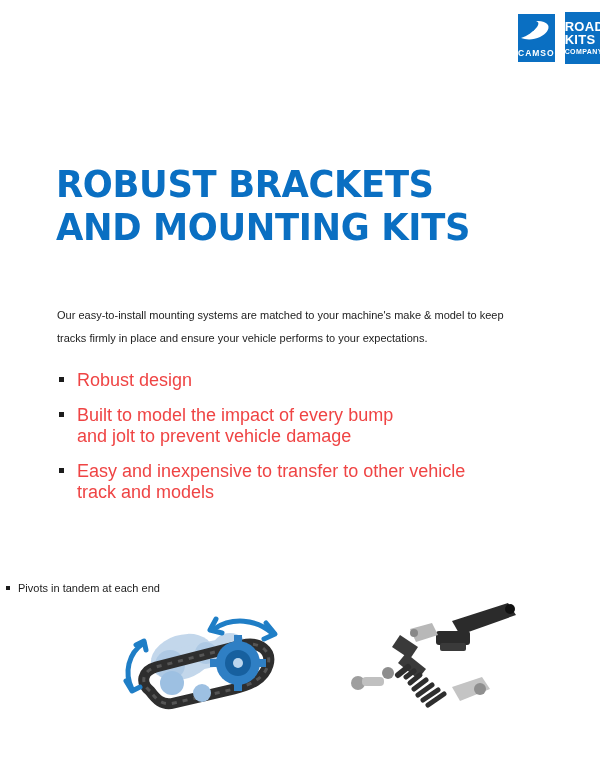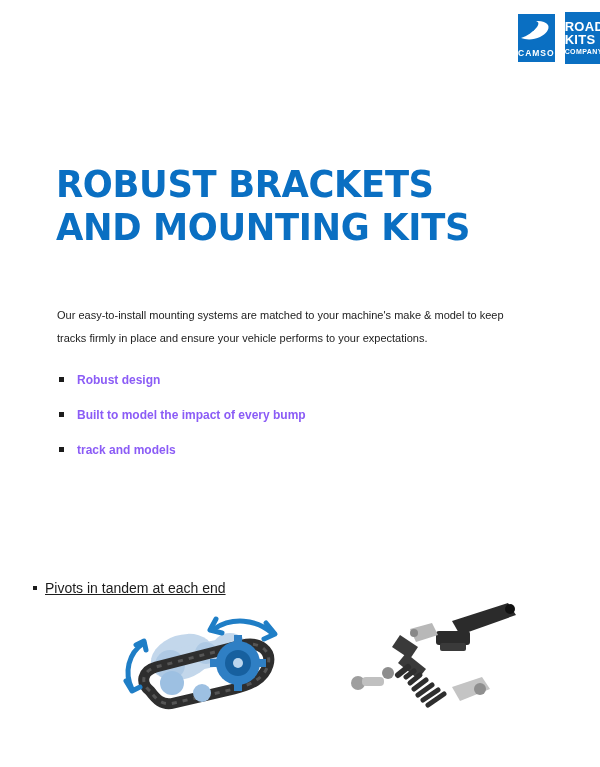--- a/index.html
+++ b/index.html
@@ -119,49 +119,48 @@
     left: 57px;
     width: 480px;
     margin: 0;
     padding: 0;
     list-style: none;
   }
   .bullets li {
     position: relative;
     padding-left: 20px;
     margin-bottom: 14px;
-    font-size: 12px;
-    font-weight: bold;
+    font-size: 18px;
+    font-weight: normal;
     line-height: 21px;
-    color: #8b5cf6;
+    color: #ef4444;
   }
   .bullets li::before {
     content: "";
     position: absolute;
     left: 2px;
     top: 7px;
     width: 5px;
     height: 5px;
     background: #1c1c1c;
   }
   .bullets li .b-line {
     display: block;
   }
 
   
   .footnote {
     position: absolute;
     top: 582px;
-    left: 33px;
+    left: 6px;
     width: 400px;
-    font-size: 14px;
+    font-size: 11px;
     line-height: 13px;
     color: #1c1c1c;
     padding-left: 12px;
-    text-decoration: underline;
   }
   .footnote::before {
     content: "";
     position: absolute;
     left: 0;
     top: 4px;
     width: 3.5px;
     height: 3.5px;
     background: #1c1c1c;
   }
@@ -215,22 +214,24 @@
 </h1>
 
 <p class="intro">Our easy-to-install mounting systems are matched to your machine's make &amp; model to keep tracks firmly in place and ensure your vehicle performs to your expectations.</p>
 
 <ul class="bullets">
   <li>
     <span class="b-line">Robust design</span>
   </li>
   <li>
     <span class="b-line">Built to model the impact of every bump</span>
+    <span class="b-line">and jolt to prevent vehicle damage</span>
   </li>
   <li>
+    <span class="b-line">Easy and inexpensive to transfer to other vehicle</span>
     <span class="b-line">track and models</span>
   </li>
 </ul>
 
 <div class="footnote">Pivots in tandem at each end</div>
 
 <div class="illustration">
 
   <svg class="track-art" width="210" height="130" viewBox="0 0 210 130">
 

